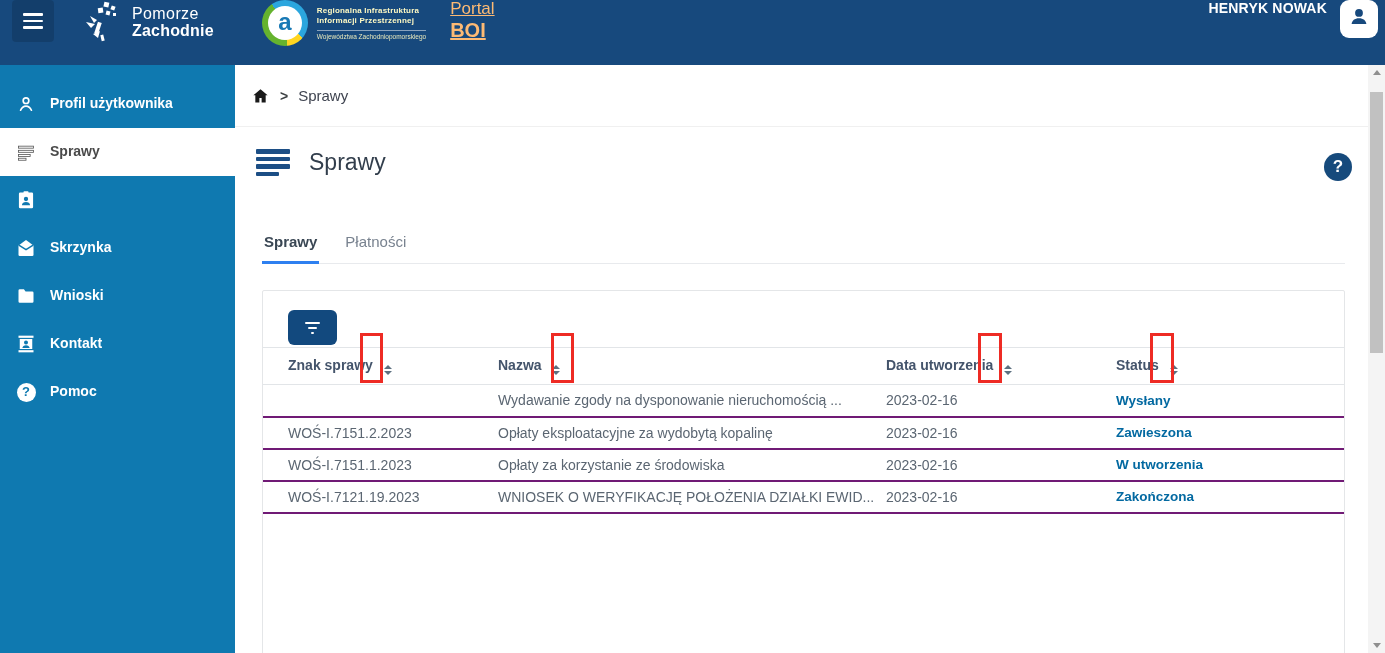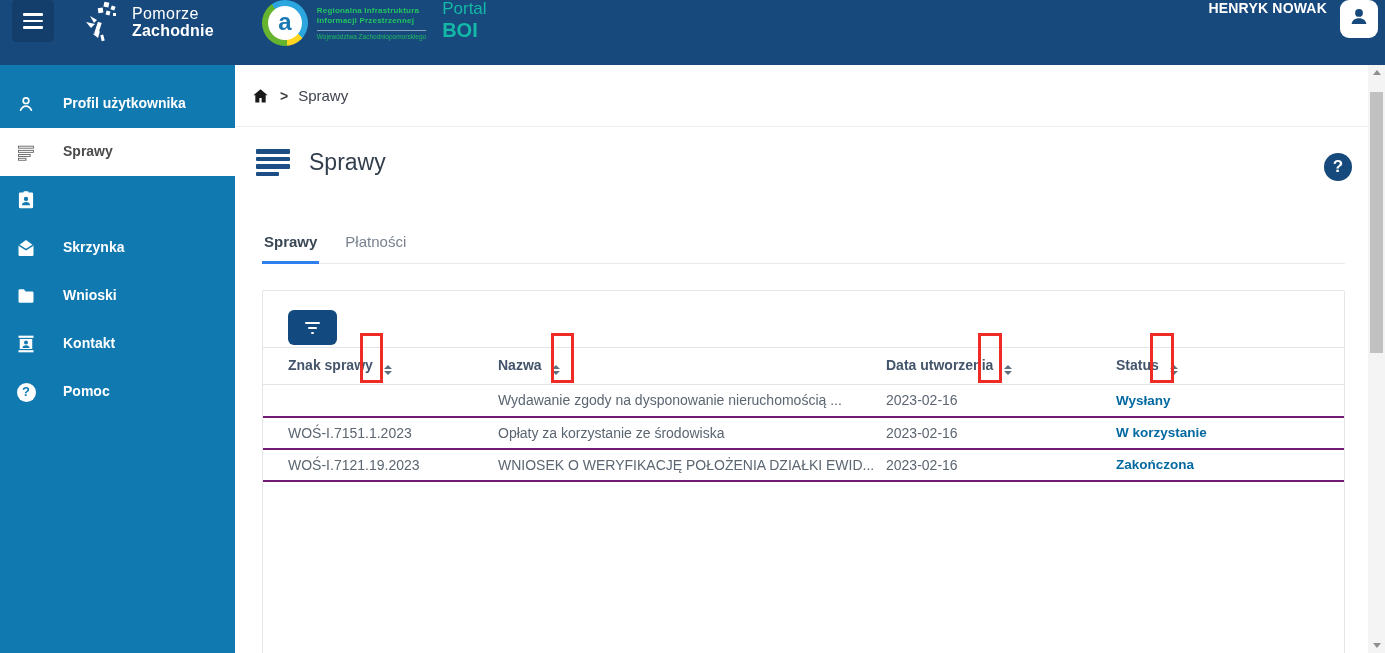--- a/index.html
+++ b/index.html
@@ -19,37 +19,37 @@
   .logo-pomorze .l1 { font-size:16px; font-weight:300; letter-spacing:.4px; }
   .logo-pomorze .l2 { font-size:16px; font-weight:700; letter-spacing:.2px; }
 
   .logo-ripi { display:flex; align-items:center; gap:9px; margin-left:48px; }
   .ripi-circle { width:46px; height:46px; border-radius:50%;
     background:conic-gradient(#2BA6DE 0 130deg, #FFD520 130deg 175deg, #65B32E 175deg 325deg, #2BA6DE 325deg 360deg);
     display:flex; align-items:center; justify-content:center; }
   .ripi-inner { width:34px; height:34px; border-radius:50%; background:#fff; color:#1879B5;
     font-size:24px; font-weight:700; display:flex; align-items:center; justify-content:center;
     line-height:1; padding-bottom:3px; }
-  .logo-ripi .txt { color:#22c55e; }
+  .logo-ripi .txt { color:#fef9c3; }
   .logo-ripi .b { font-size:8px; font-weight:700; line-height:1.3; letter-spacing:.2px; }
   .logo-ripi .s { font-size:6.5px; font-weight:400; opacity:.9; border-top:1px solid rgba(255,255,255,.55);
     margin-top:3px; padding-top:2.5px; }
 
-  .logo-portal { color:#14b8a6; margin-left:16px; line-height:1.1; }
+  .logo-portal { color:#fdba74; margin-left:24px; line-height:1.1;text-decoration:underline; }
   .logo-portal .l1 { font-size:17px; font-weight:400; }
   .logo-portal .l2 { font-size:20px; font-weight:700; }
 
   .hdr-spacer { flex:1; }
   .user-name { color:#fff; font-size:14px; font-weight:700; letter-spacing:.2px; }
   .avatar-btn { width:38px; height:38px; background:#fff; border-radius:9px; margin:0 7px 0 13px;
     display:flex; align-items:center; justify-content:center; cursor:pointer; }
 
   
   .sidebar { position:absolute; top:65px; left:0; width:235px; height:588px; background:#0F79B0; }
-  .side-item { display:flex; align-items:center; gap:26px; padding:13px 10px 13px 15px;
+  .side-item { display:flex; align-items:center; gap:13px; padding:13px 10px 13px 15px;
     color:#fff; font-size:14px; font-weight:700; cursor:pointer; line-height:1.25; }
   .side-item:first-child { margin-top:15px; }
   .side-item .ic { width:22px; height:22px; flex:0 0 22px; display:flex; align-items:center; justify-content:center; }
   .side-item.active { background:#fff; color:#4a4a4a; }
   .side-item.active svg { stroke:#5a5a5a; fill:none; }
   .circle-q { width:19px; height:19px; border-radius:50%; background:#fff; color:#0F79B0;
     font-size:13px; font-weight:700; display:flex; align-items:center; justify-content:center; }
 
   
   .main { position:absolute; left:235px; top:65px; width:1133px; height:588px; background:#fff; overflow:hidden; }
@@ -317,24 +317,30 @@
         </tr>
       </thead>
       <tbody>
         <tr class="row">
           <td></td>
           <td>Wydawanie zgody na dysponowanie nieruchomością ...</td>
           <td>2023-02-16</td>
           <td class="status">Wysłany</td>
         </tr>
         <tr class="row">
+          <td>WOŚ-I.7151.2.2023</td>
+          <td>Opłaty eksploatacyjne za wydobytą kopalinę</td>
+          <td>2023-02-16</td>
+          <td class="status">Zawieszona</td>
+        </tr>
+        <tr class="row">
           <td>WOŚ-I.7151.1.2023</td>
           <td>Opłaty za korzystanie ze środowiska</td>
           <td>2023-02-16</td>
-          <td class="status">W korzystanie</td>
+          <td class="status">W utworzenia</td>
         </tr>
         <tr class="row">
           <td>WOŚ-I.7121.19.2023</td>
           <td>WNIOSEK O WERYFIKACJĘ POŁOŻENIA DZIAŁKI EWID...</td>
           <td>2023-02-16</td>
           <td class="status">Zakończona</td>
         </tr>
       </tbody>
     </table>
   </div>

